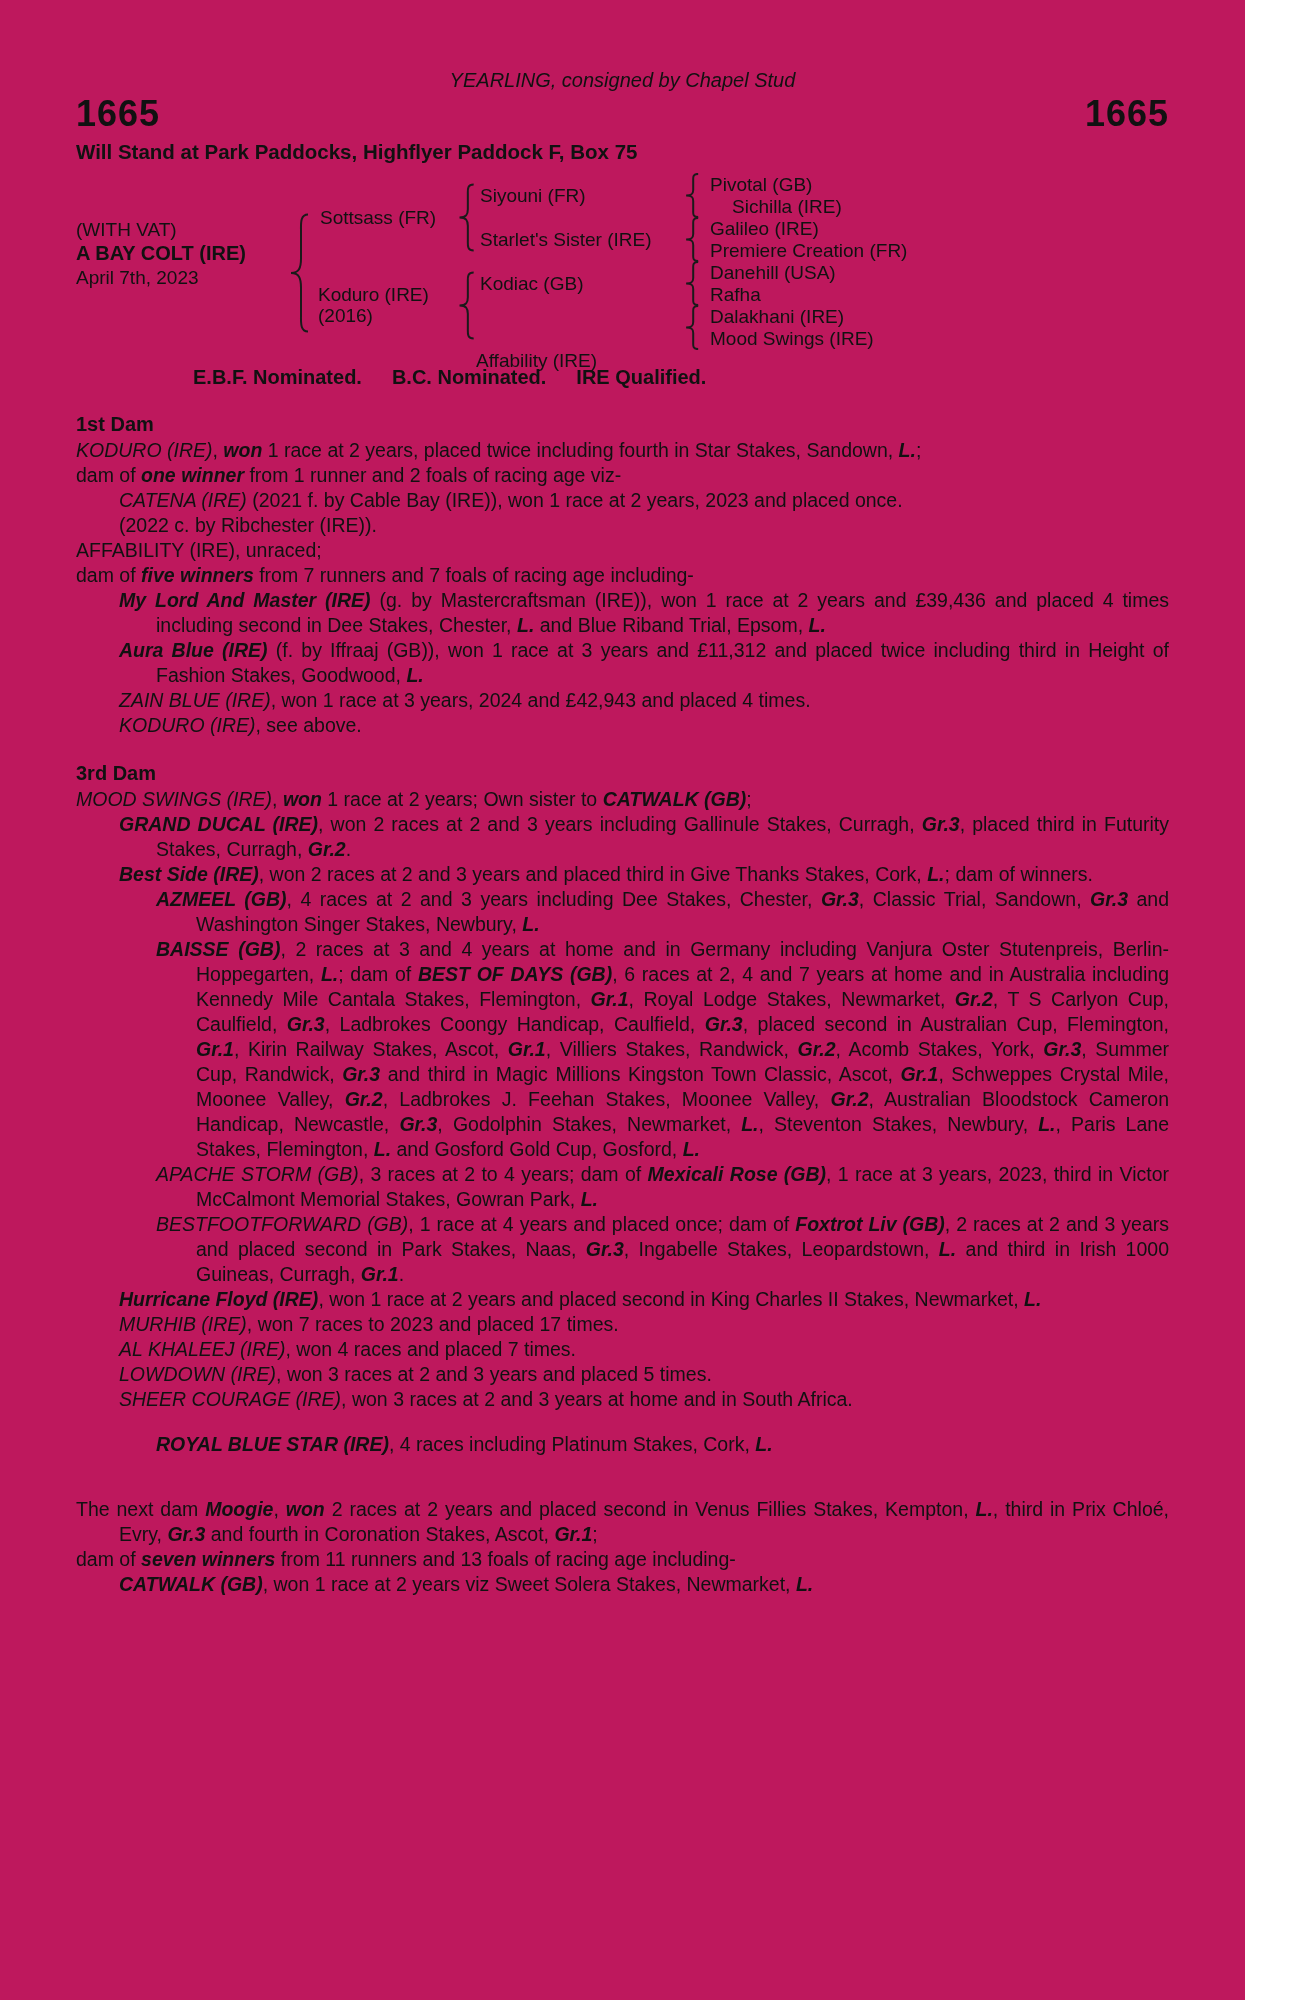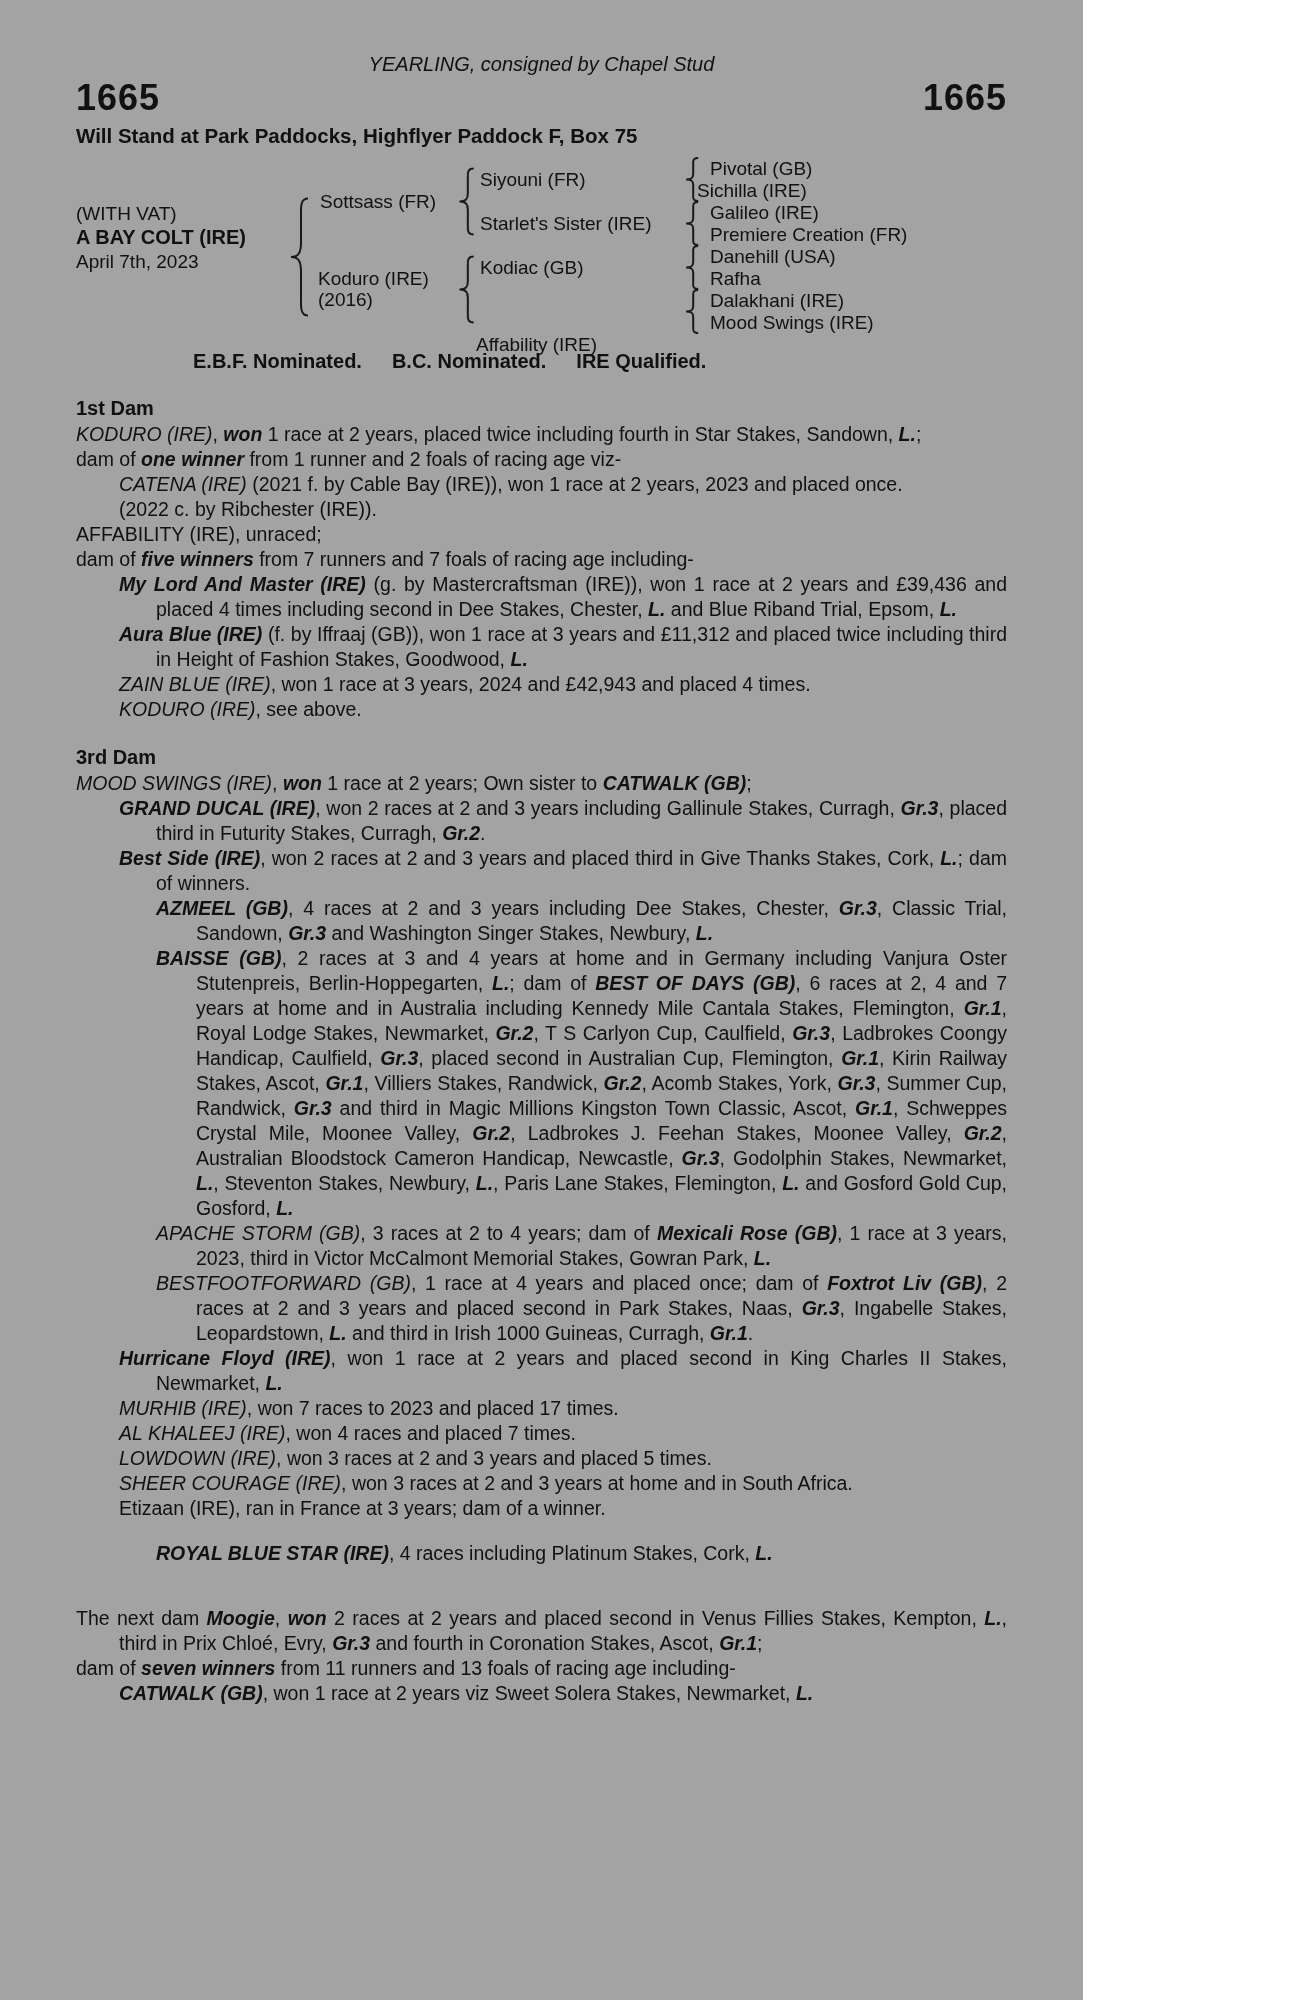--- a/index.html
+++ b/index.html
@@ -1,19 +1,19 @@
 <!DOCTYPE html>
 <html><head>
 <meta charset="utf-8">
 <title>Sales Catalogue Page</title>
 <style>
   * { margin:0; padding:0; box-sizing:border-box; }
   html,body { background:#ffffff; }
   body { width:1315px; color:#111; font-family:"Liberation Sans", sans-serif; }
-  .page { width:1083px; height:2000px; padding:52px 76px 0 76px; overflow:hidden; position:relative; background:#a3a3a3; }
+  .page { width:1245px; height:2000px; padding:68px 76px 0 76px; overflow:hidden; position:relative; background:#be185d; }
   .consignor { text-align:center; font-style:italic; font-size:20px; line-height:24px; }
   .lot-row { display:flex; justify-content:space-between; align-items:flex-start; margin-top:2px; }
   .lot { font-size:36px; font-weight:bold; line-height:40px; letter-spacing:1px; }
   .stand { font-weight:bold; font-size:20.5px; margin-top:6px; }
   .pedigree { position:relative; height:184px; margin-top:8px; font-size:19px; }
   .ped-item { position:absolute; line-height:21px; white-space:nowrap; }
   .ped-bold { font-weight:bold; }
   .brace { position:absolute; }
   .brace svg { display:block; width:100%; height:100%; }
   .noms { display:flex; gap:30px; margin:10px 0 0 117px; font-weight:bold; font-size:20px; }
@@ -92,21 +92,21 @@
           <path d="M20 2 C12 2 13 10 13 16 L13 38 C13 46 11 50 3 50 C11 50 13 54 13 62 L13 84 C13 90 12 98 20 98" fill="none" stroke="#1a1a1a" stroke-width="2" vector-effect="non-scaling-stroke"></path>
         </svg>
     </div>
     <div class="brace" style="left:608px; top:133px; width:17px; height:45px;">
       <svg viewBox="0 0 24 100" preserveAspectRatio="none">
           <path d="M20 2 C12 2 13 10 13 16 L13 38 C13 46 11 50 3 50 C11 50 13 54 13 62 L13 84 C13 90 12 98 20 98" fill="none" stroke="#1a1a1a" stroke-width="2" vector-effect="non-scaling-stroke"></path>
         </svg>
     </div>
 
     <div class="ped-item" style="left:634px; top:2px;">Pivotal (GB)</div>
-    <div class="ped-item" style="left:621px; top:24px;">Sichilla (IRE)</div>
+    <div class="ped-item" style="left:656px; top:24px;">Sichilla (IRE)</div>
     <div class="ped-item" style="left:634px; top:46px;">Galileo (IRE)</div>
     <div class="ped-item" style="left:634px; top:68px;">Premiere Creation (FR)</div>
     <div class="ped-item" style="left:634px; top:90px;">Danehill (USA)</div>
     <div class="ped-item" style="left:634px; top:112px;">Rafha</div>
     <div class="ped-item" style="left:634px; top:134px;">Dalakhani (IRE)</div>
     <div class="ped-item" style="left:634px; top:156px;">Mood Swings (IRE)</div>
   </div>
 
   <div class="noms">
     <span>E.B.F. Nominated.</span>
@@ -137,21 +137,20 @@
         <p class="p l1h"><span class="fw">Best Side (IRE)</span><span>, won 2 races at 2 and 3 years and placed third in Give Thanks Stakes, Cork, </span><span class="fw">L.</span><span>; dam of winners.</span></p>
         <p class="p l2h"><span class="fw">AZMEEL (GB)</span><span>, 4 races at 2 and 3 years including Dee Stakes, Chester, </span><span class="fw">Gr.3</span><span>, Classic Trial, Sandown, </span><span class="fw">Gr.3</span><span> and Washington Singer Stakes, Newbury, </span><span class="fw">L.</span></p>
         <p class="p l2h"><span class="fw">BAISSE (GB)</span><span>, 2 races at 3 and 4 years at home and in Germany including Vanjura Oster Stutenpreis, Berlin-Hoppegarten, </span><span class="fw">L.</span><span>; dam of </span><span class="fw">BEST OF DAYS (GB)</span><span>, 6 races at 2, 4 and 7 years at home and in Australia including Kennedy Mile Cantala Stakes, Flemington, </span><span class="fw">Gr.1</span><span>, Royal Lodge Stakes, Newmarket, </span><span class="fw">Gr.2</span><span>, T S Carlyon Cup, Caulfield, </span><span class="fw">Gr.3</span><span>, Ladbrokes Coongy Handicap, Caulfield, </span><span class="fw">Gr.3</span><span>, placed second in Australian Cup, Flemington, </span><span class="fw">Gr.1</span><span>, Kirin Railway Stakes, Ascot, </span><span class="fw">Gr.1</span><span>, Villiers Stakes, Randwick, </span><span class="fw">Gr.2</span><span>, Acomb Stakes, York, </span><span class="fw">Gr.3</span><span>, Summer Cup, Randwick, </span><span class="fw">Gr.3</span><span> and third in Magic Millions Kingston Town Classic, Ascot, </span><span class="fw">Gr.1</span><span>, Schweppes Crystal Mile, Moonee Valley, </span><span class="fw">Gr.2</span><span>, Ladbrokes J. Feehan Stakes, Moonee Valley, </span><span class="fw">Gr.2</span><span>, Australian Bloodstock Cameron Handicap, Newcastle, </span><span class="fw">Gr.3</span><span>, Godolphin Stakes, Newmarket, </span><span class="fw">L.</span><span>, Steventon Stakes, Newbury, </span><span class="fw">L.</span><span>, Paris Lane Stakes, Flemington, </span><span class="fw">L.</span><span> and Gosford Gold Cup, Gosford, </span><span class="fw">L.</span></p>
         <p class="p l2h"><span class="it">APACHE STORM (GB)</span><span>, 3 races at 2 to 4 years; dam of </span><span class="fw">Mexicali Rose (GB)</span><span>, 1 race at 3 years, 2023, third in Victor McCalmont Memorial Stakes, Gowran Park, </span><span class="fw">L.</span></p>
         <p class="p l2h"><span class="it">BESTFOOTFORWARD (GB)</span><span>, 1 race at 4 years and placed once; dam of </span><span class="fw">Foxtrot Liv (GB)</span><span>, 2 races at 2 and 3 years and placed second in Park Stakes, Naas, </span><span class="fw">Gr.3</span><span>, Ingabelle Stakes, Leopardstown, </span><span class="fw">L.</span><span> and third in Irish 1000 Guineas, Curragh, </span><span class="fw">Gr.1</span><span>.</span></p>
         <p class="p l1h"><span class="fw">Hurricane Floyd (IRE)</span><span>, won 1 race at 2 years and placed second in King Charles II Stakes, Newmarket, </span><span class="fw">L.</span></p>
         <p class="p l1"><span class="it">MURHIB (IRE)</span><span>, won 7 races to 2023 and placed 17 times.</span></p>
         <p class="p l1"><span class="it">AL KHALEEJ (IRE)</span><span>, won 4 races and placed 7 times.</span></p>
         <p class="p l1"><span class="it">LOWDOWN (IRE)</span><span>, won 3 races at 2 and 3 years and placed 5 times.</span></p>
         <p class="p l1"><span class="it">SHEER COURAGE (IRE)</span><span>, won 3 races at 2 and 3 years at home and in South Africa.</span></p>
-        <p class="p l1"><span>Etizaan (IRE), ran in France at 3 years; dam of a winner.</span></p>
         <p class="p l2"><span class="fw">ROYAL BLUE STAR (IRE)</span><span>, 4 races including Platinum Stakes, Cork, </span><span class="fw">L.</span></p>
       </section>
       <section class="sec-gap">
         <p class="p l0h"><span>The next dam </span><span class="fw">Moogie</span><span>, </span><span class="fw">won</span><span> 2 races at 2 years and placed second in Venus Fillies Stakes, Kempton, </span><span class="fw">L.</span><span>, third in Prix Chloé, Evry, </span><span class="fw">Gr.3</span><span> and fourth in Coronation Stakes, Ascot, </span><span class="fw">Gr.1</span><span>;</span></p>
         <p class="p l0"><span>dam of </span><span class="fw">seven winners</span><span> from 11 runners and 13 foals of racing age including-</span></p>
         <p class="p l1"><span class="fw">CATWALK (GB)</span><span>, won 1 race at 2 years viz Sweet Solera Stakes, Newmarket, </span><span class="fw">L.</span></p>
       </section>
     </div>
 
 </div>

